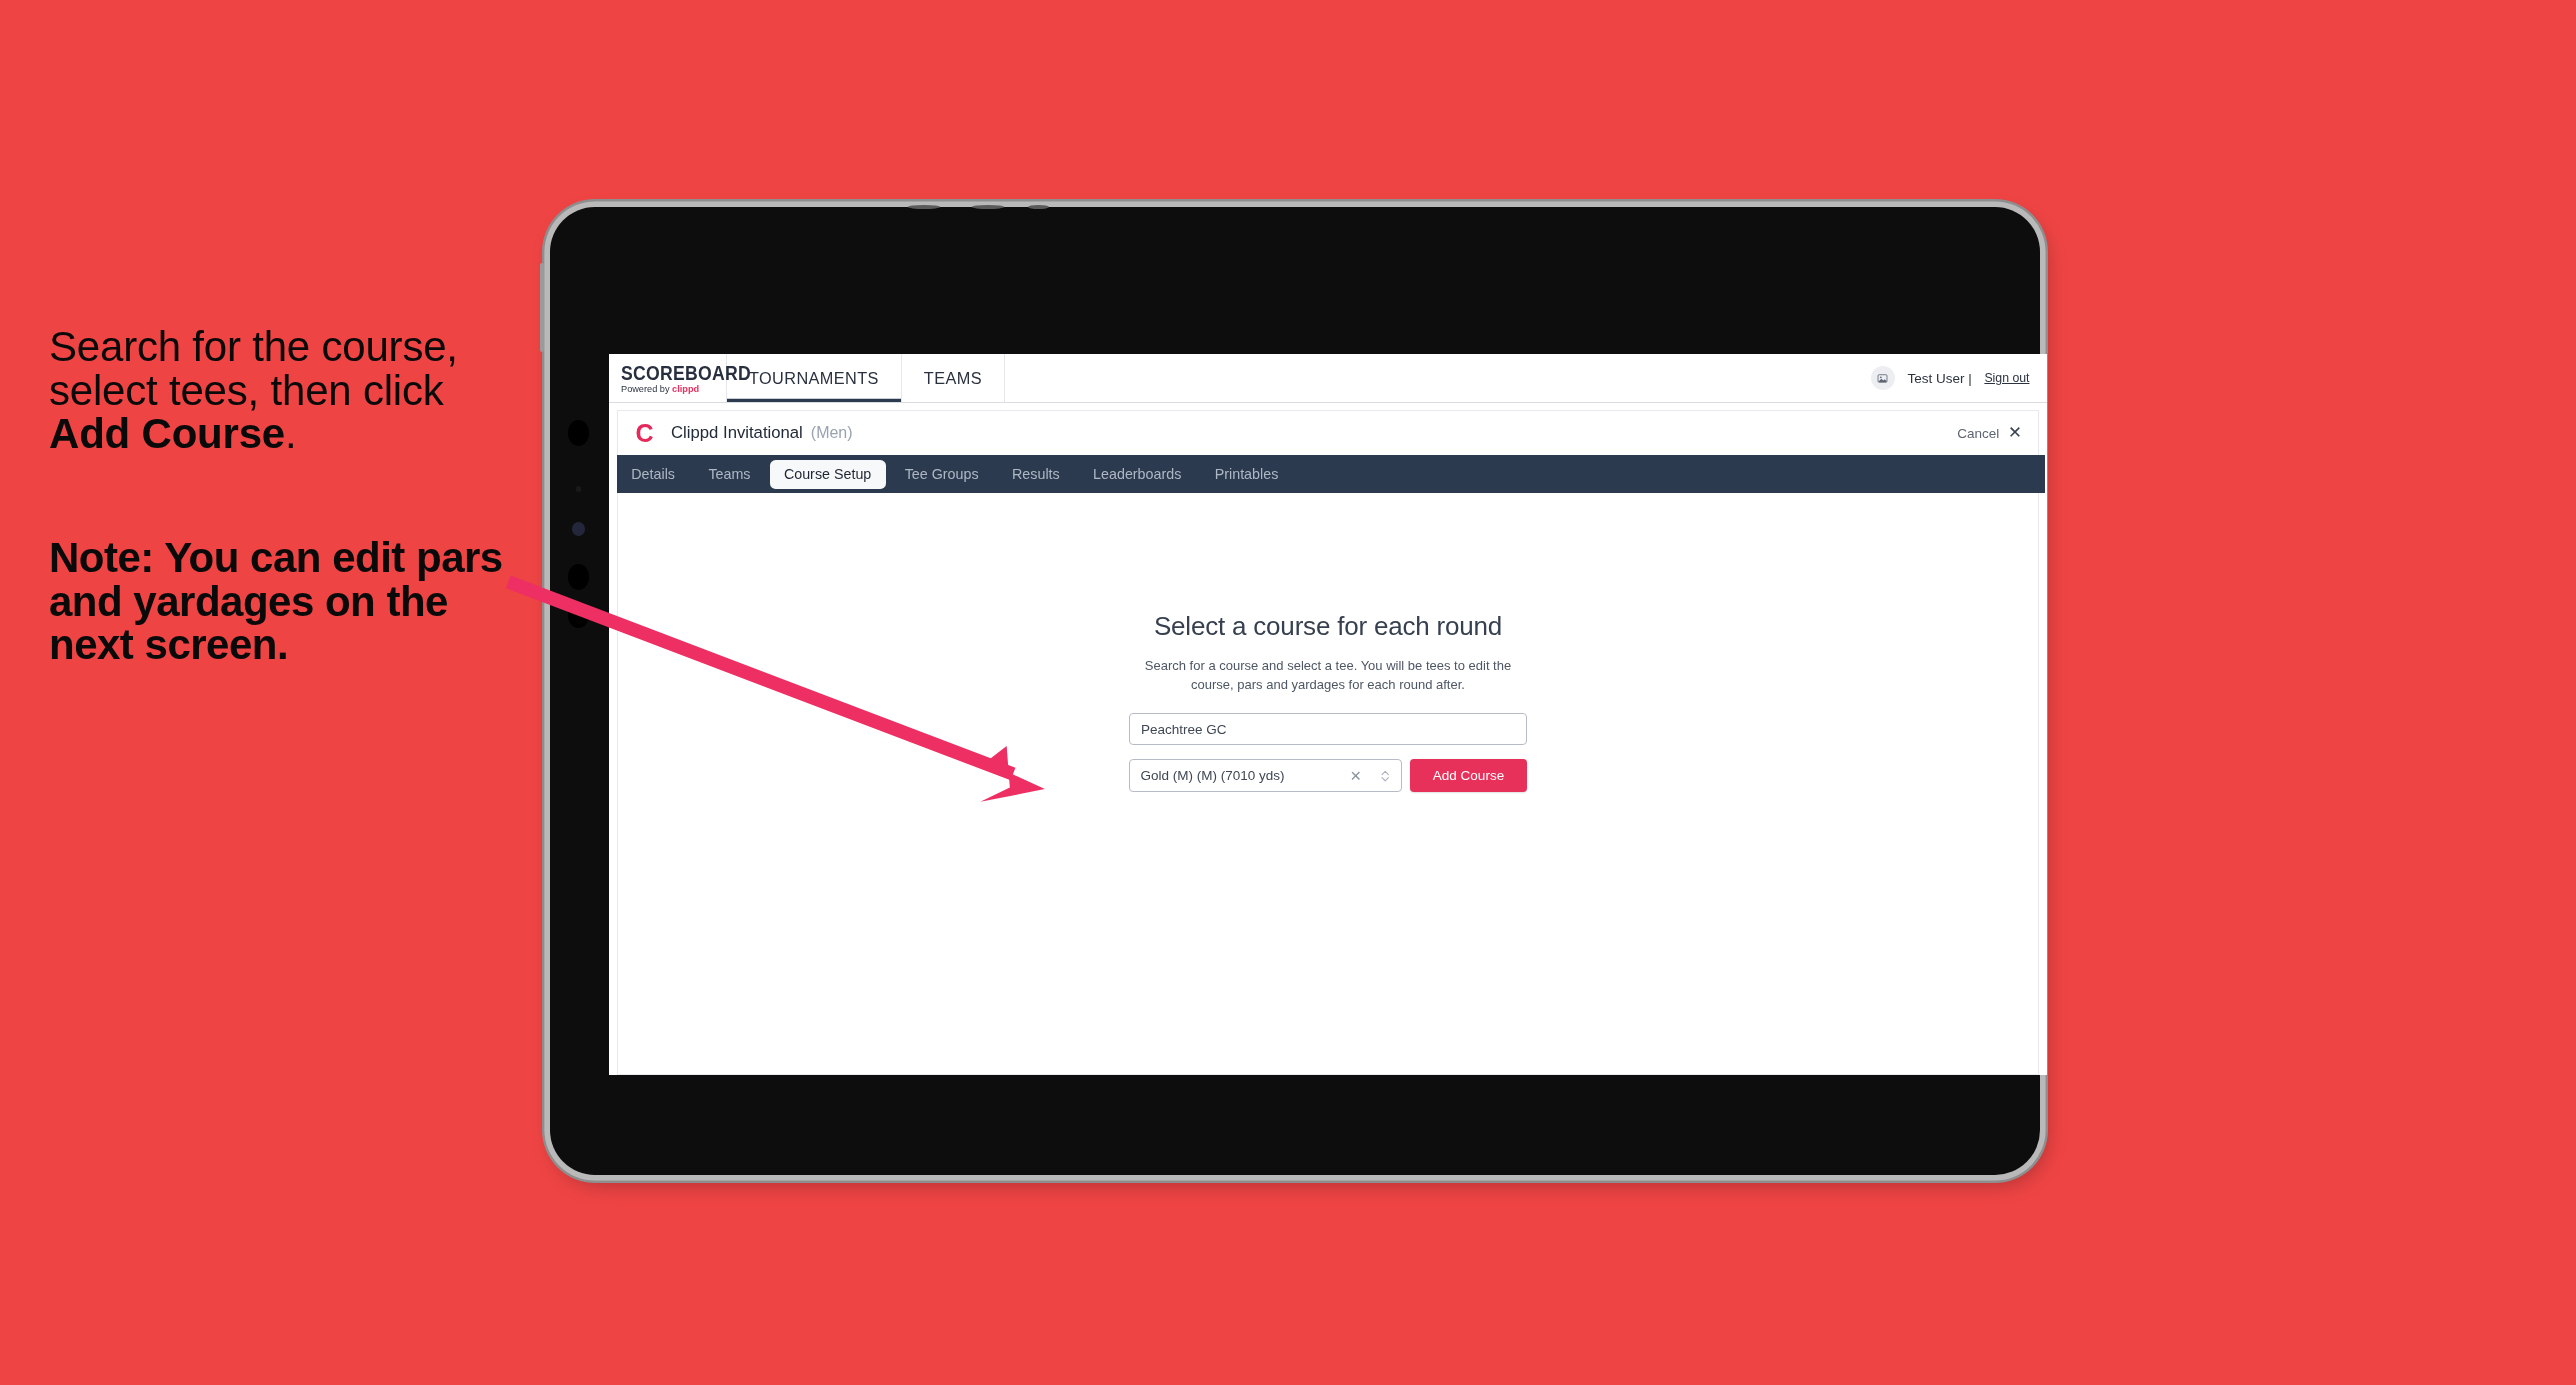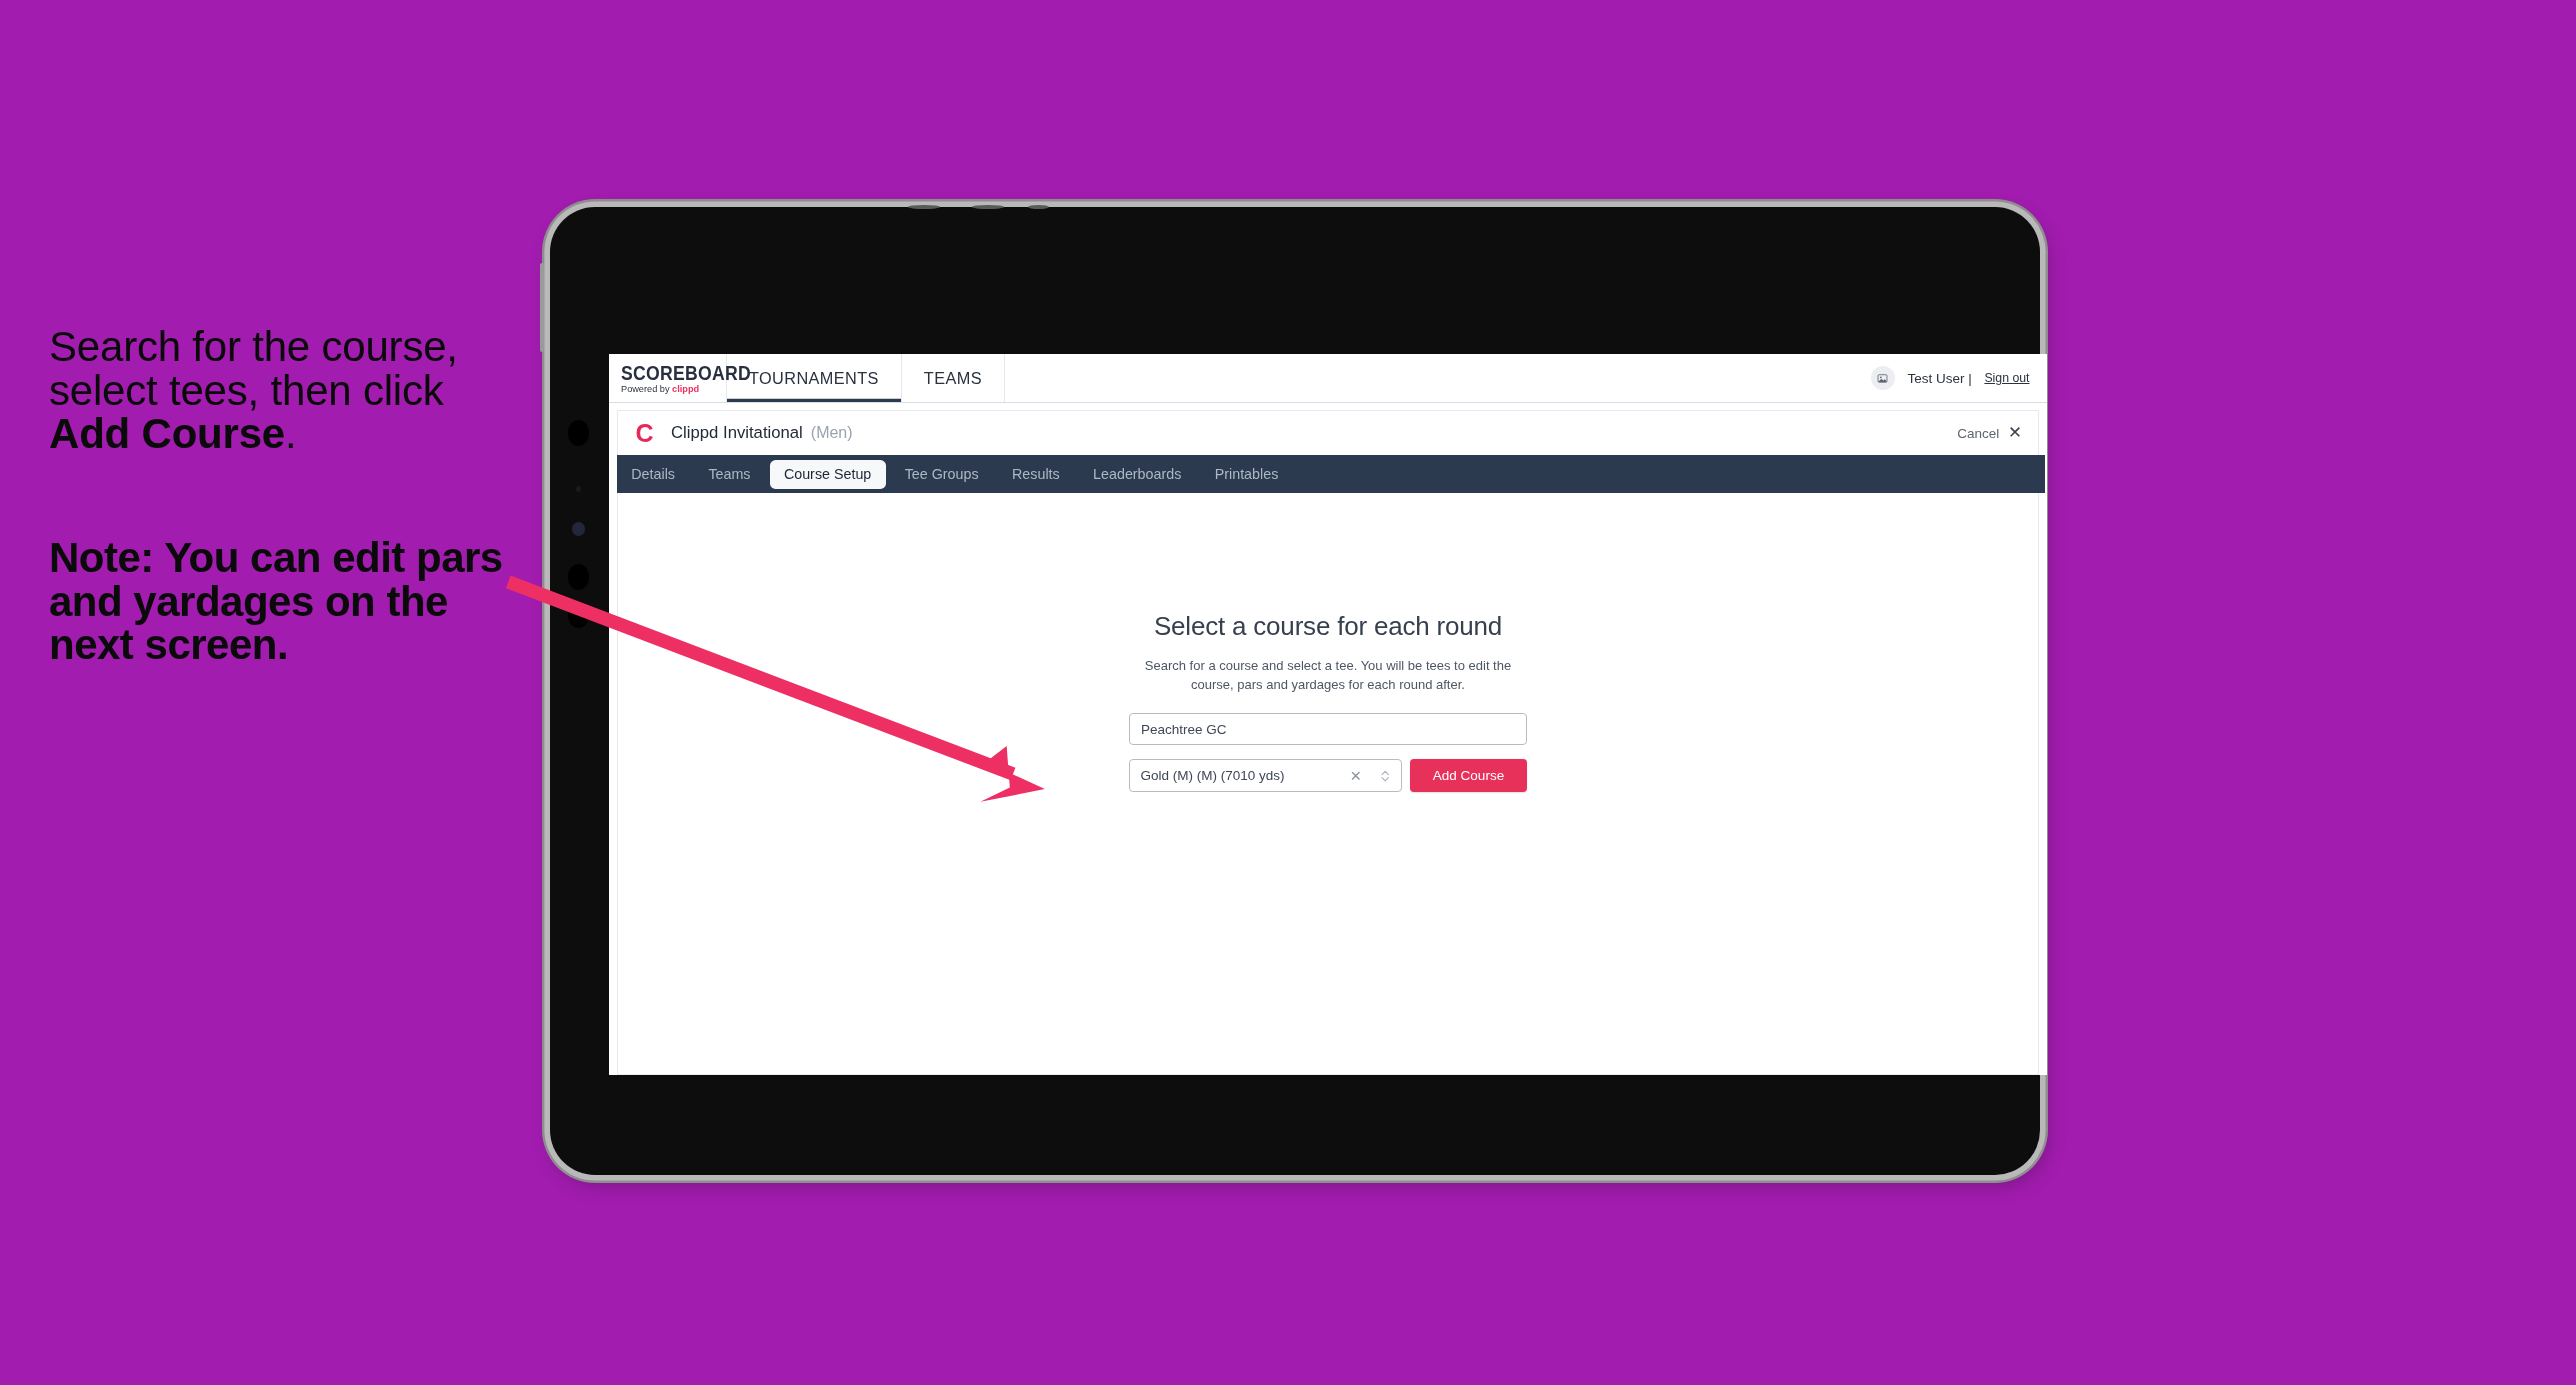--- a/index.html
+++ b/index.html
@@ -9,21 +9,21 @@
     height: 1386px;
     background: #ffffff;
     font-family: "Liberation Sans", sans-serif;
     overflow: hidden;
   }
 
   #stage {
     position: relative;
     width: 2576px;
     height: 1386px;
-    background: #a21caf;
+    background: #ef4444;
   }
 
   
   .annotation {
     position: absolute;
     left: 49px;
     top: 325px;
     width: 478px;
   }
   .anno-para {

